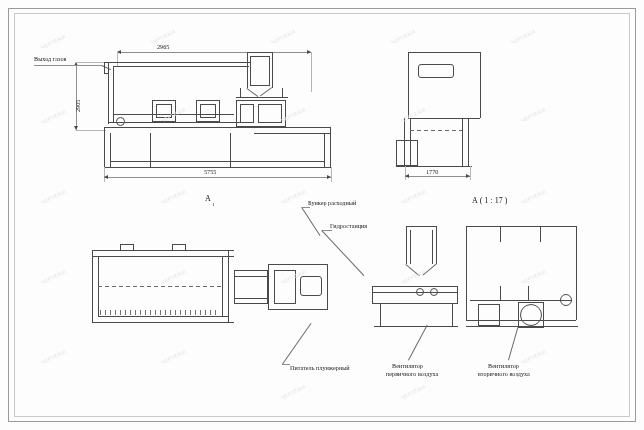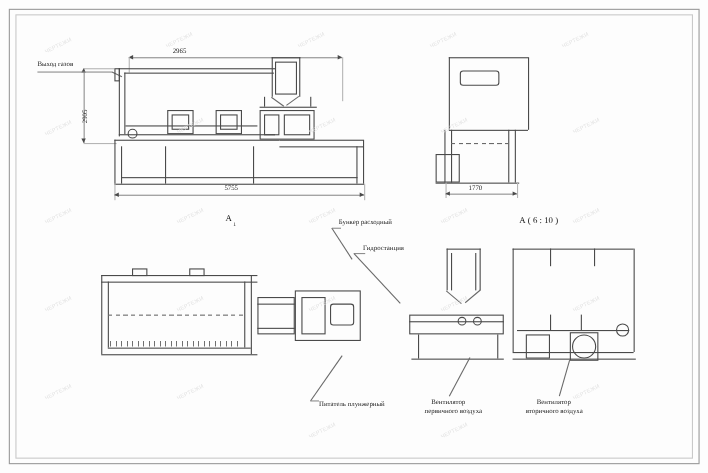--- a/index.html
+++ b/index.html
@@ -227,21 +227,21 @@
   <div class="ln h" style="left:396px; top:166px; width:76px;"></div>
   <div class="dash-h" style="left:410px; top:130px; width:52px;"></div>
 
   <div class="ln v vthin" style="left:405px; top:166px; height:14px;"></div>
   <div class="ln v vthin" style="left:470px; top:166px; height:14px;"></div>
   <div class="ln h thin" style="left:405px; top:176px; width:65px;"></div>
   <div class="arrowL" style="left:405px; top:174px;"></div>
   <div class="arrowR" style="left:466px; top:174px;"></div>
   <div class="dim" style="left:426px; top:168px;">1770</div>
 
-  <div class="view-title" style="left:472px; top:196px;">А ( 6 : 10 )</div>
+  <div class="view-title" style="left:472px; top:196px;">А ( 1 : 17 )</div>
 
   <div class="ln h" style="left:92px; top:250px; width:142px;"></div>
   <div class="ln h" style="left:92px; top:256px; width:142px;"></div>
   <div class="ln v" style="left:92px; top:250px; height:72px;"></div>
   <div class="ln v" style="left:98px; top:256px; height:60px;"></div>
   <div class="ln h" style="left:92px; top:322px; width:142px;"></div>
   <div class="ln h" style="left:98px; top:316px; width:130px;"></div>
   <div class="ln v" style="left:228px; top:250px; height:72px;"></div>
   <div class="ln v" style="left:222px; top:256px; height:60px;"></div>
 

